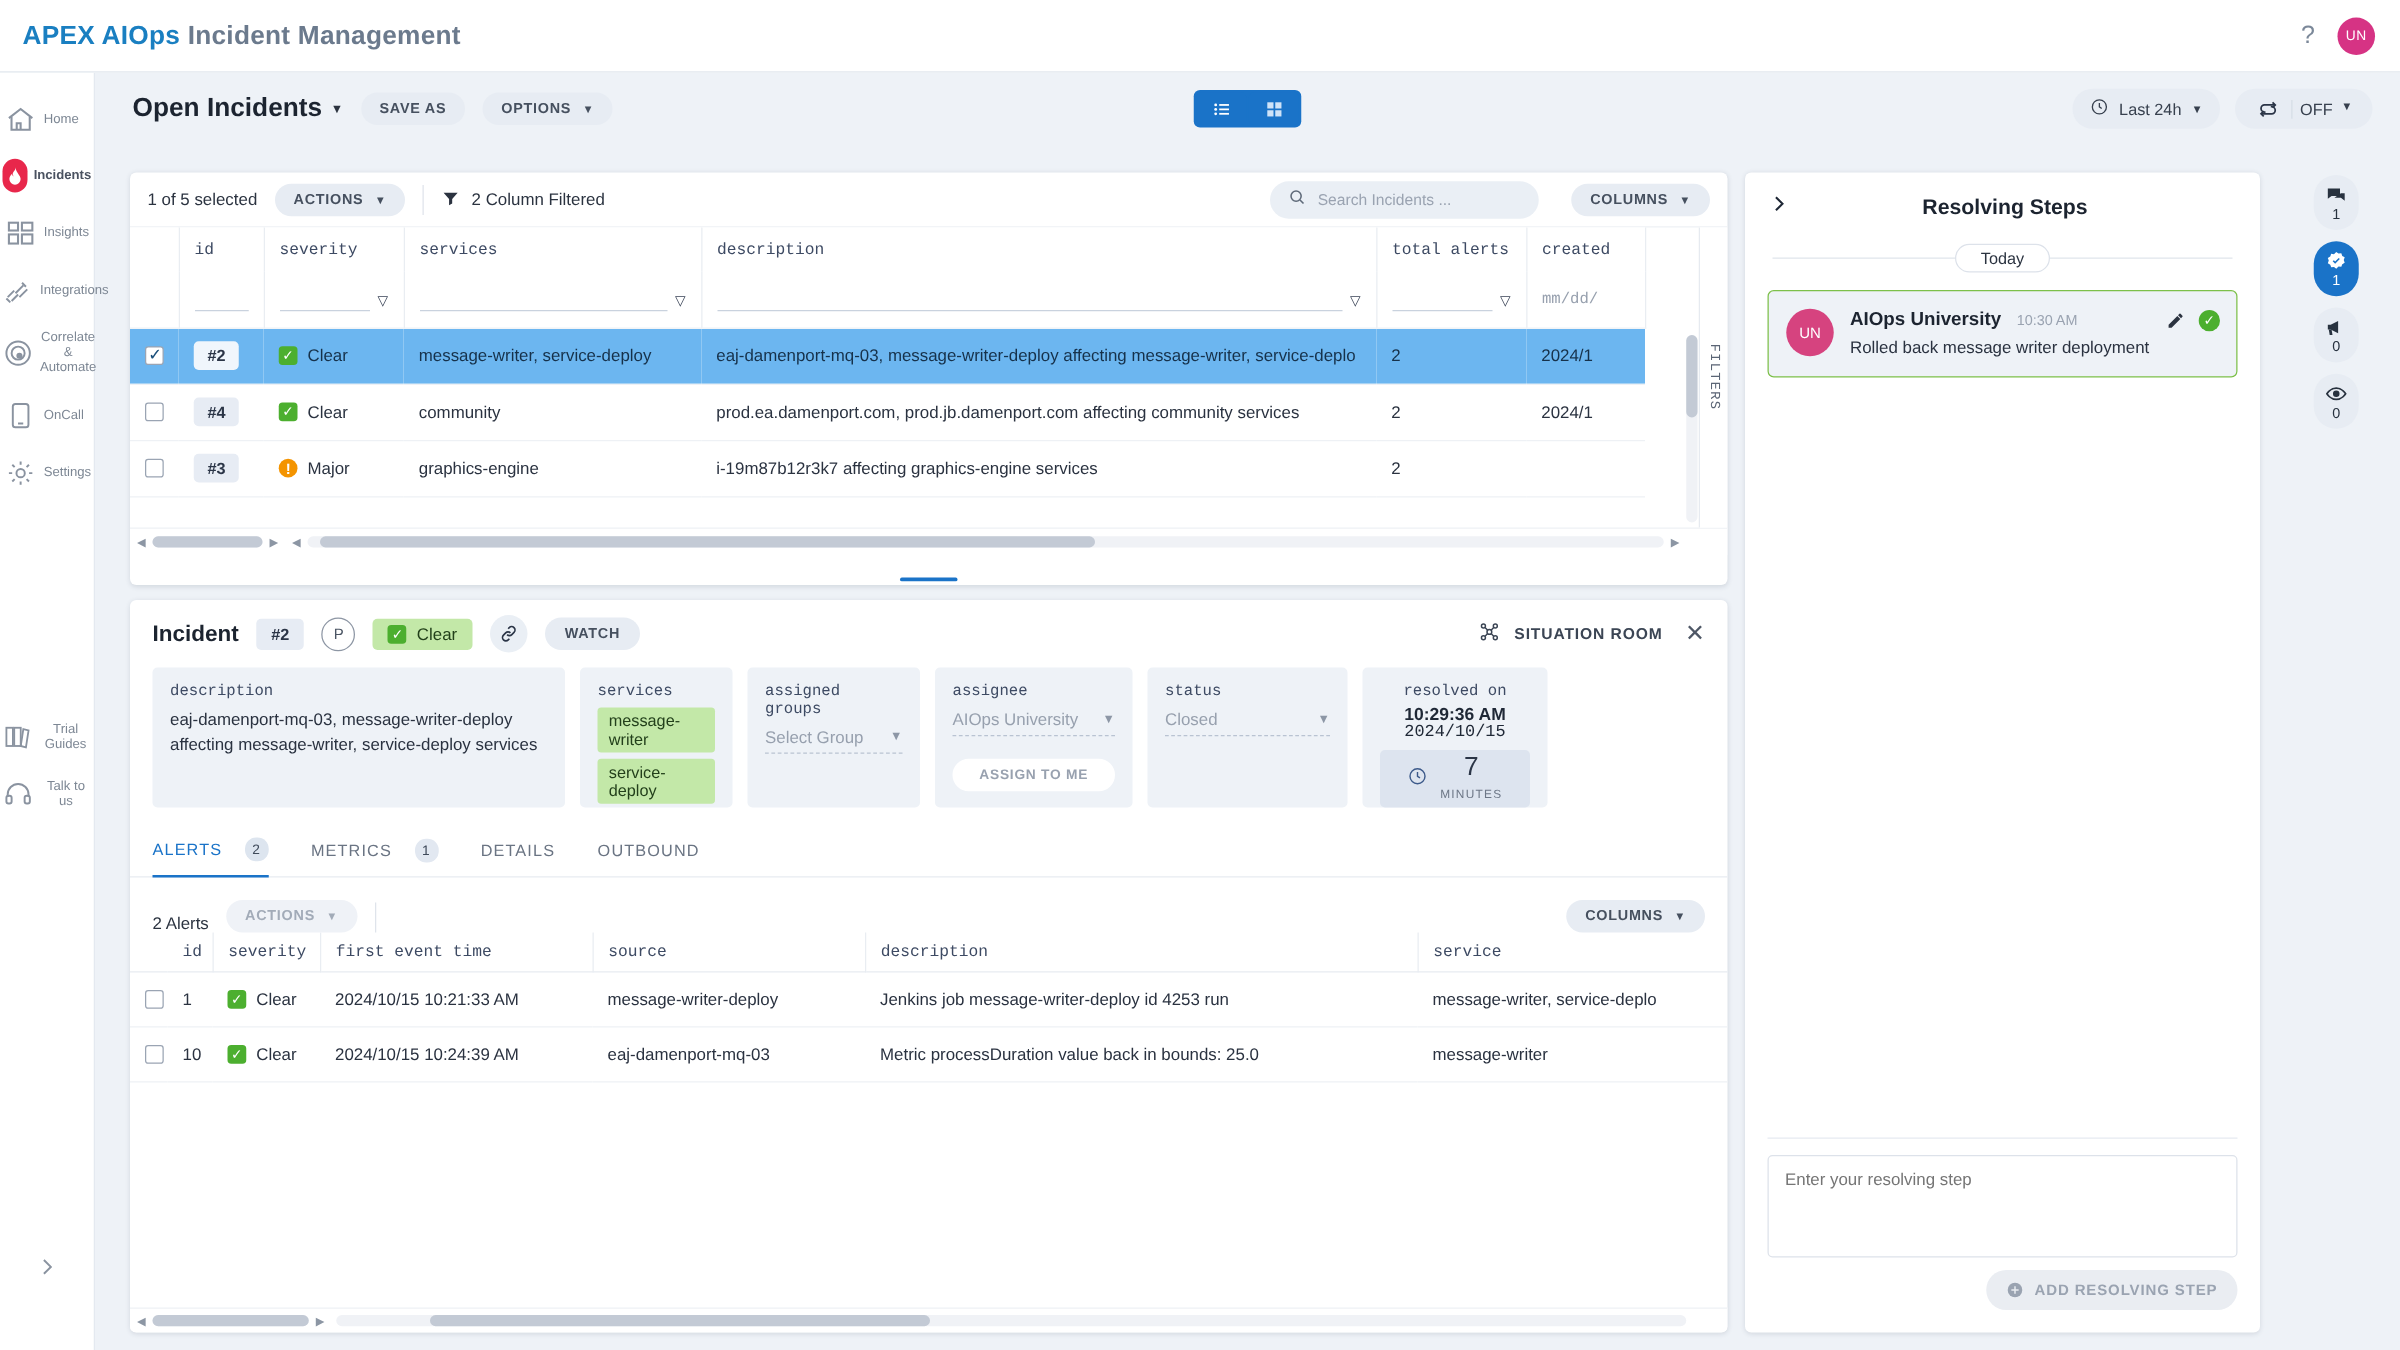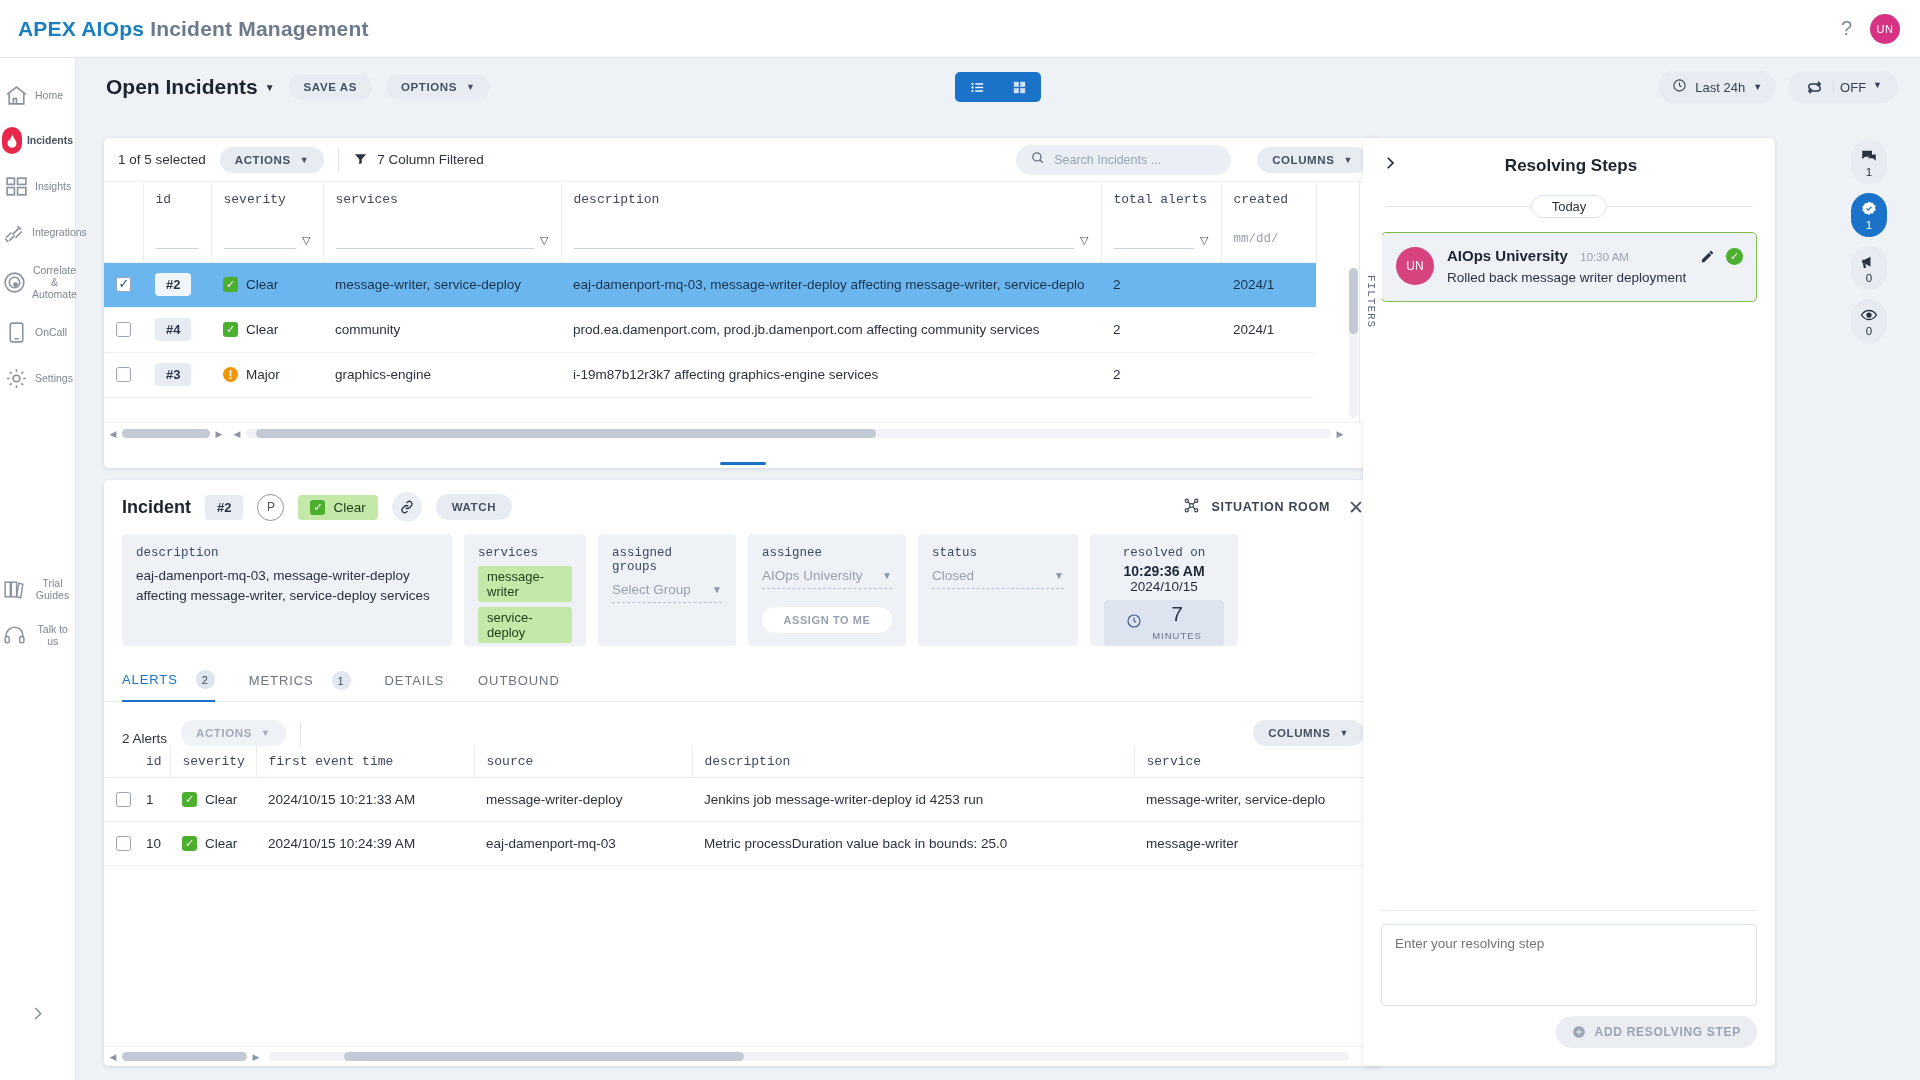--- a/index.html
+++ b/index.html
@@ -193,21 +193,21 @@
   .flabel { font-family: "Liberation Mono", monospace; font-size: 12.5px; color: #3d4a63; margin-bottom: 6px; }
   .fval { font-size: 13.5px; color: #2a3240; line-height: 1.45; }
   .tag { background: #c3e8a8; border-radius: 3px; padding: 3px 9px; font-size: 13px; color: #23401b; display: inline-block; margin-bottom: 5px; }
   .sel-row { display: flex; align-items: center; justify-content: space-between; border-bottom: 1px dashed #b9c3d2; padding-bottom: 5px; margin-top: 8px; }
   .sel-row .txt { font-size: 13.5px; color: #97a0ae; }
   .sel-row .dn { color: #8d97a6; font-size: 10px; }
   #assign-me { background: #fff; border-radius: 14px; padding: 7px 14px; font-size: 11px; font-weight: bold; letter-spacing: .6px; color: #98a1af; margin-top: 18px; text-align: center; cursor: pointer; }
   #resbox { text-align: center; }
   #resbox .lab { font-family: "Liberation Mono", monospace; font-size: 12.5px; color: #3d4a63; }
   #resbox .t1 { font-size: 14px; font-weight: bold; color: #1f2836; margin-top: 3px; }
-  #resbox .t2 { font-size: 13.5px; color: #1f2836; }
+  #resbox .t2 { font-size: 13.5px; color: #1f2836; font-family: Liberation Mono, monospace; }
   #durchip { background: #dde4ef; border-radius: 4px; margin-top: 6px; padding: 3px 0; display: flex; align-items: center; justify-content: center; gap: 10px; }
   #durchip .num { font-size: 21px; color: #2b3547; line-height: 1; }
   #durchip .un { font-size: 9.5px; color: #6c7686; letter-spacing: 1px; }
 
   
   #dtabs { display: flex; align-items: center; gap: 34px; padding: 0 18px; height: 42px; border-bottom: 1px solid #e7ebf1; margin-top: 14px; }
   .dtab { display: flex; align-items: center; gap: 18px; font-size: 13px; letter-spacing: .9px; color: #6a7483; cursor: pointer; height: 42px; }
   .dtab.on { color: #1a73c8; border-bottom: 2.5px solid #1a73c8; }
   .tcount { background: #e2e8f1; border-radius: 9px; min-width: 19px; height: 19px; font-size: 11px; color: #3f4a5a; display: flex; align-items: center; justify-content: center; padding: 0 5px; }
   .dtab.on .tcount { background: #dde5ef; }
@@ -219,21 +219,21 @@
   table.a th {
     font-family: "Liberation Mono", monospace; font-size: 13px; font-weight: normal;
     color: #3d4a63; text-align: left; padding: 8px 12px; border-right: 1px solid #e9edf2;
     border-bottom: 1px solid #e7ebf1;
   }
   table.a td { font-size: 13.5px; color: #2a3240; height: 44px; padding: 0 12px; border-bottom: 1px solid #eef1f5; white-space: nowrap; overflow: hidden; }
   #det-hscroll { position: absolute; bottom: 0; left: 0; width: 1278px; height: 20px; display: flex; align-items: center; background: #fff; border-top: 1px solid #eef1f5; }
 
   
   #rpanel {
-    position: absolute; left: 1363px; top: 138px; width: 412px; height: 928px;
+    position: absolute; left: 1396px; top: 138px; width: 412px; height: 928px;
     background: #fff; border-radius: 5px; box-shadow: 0 1px 4px rgba(30,45,70,.13);
   }
   #rp-head { display: flex; align-items: center; padding: 16px 18px 8px; }
   #rp-expand { font-size: 17px; color: #1f2836; cursor: pointer; }
   #rp-title { flex: 1; text-align: center; font-size: 17px; font-weight: bold; color: #1c2430; margin-right: 14px; }
   #today-wrap { display: flex; align-items: center; padding: 0 22px; margin-top: 10px; }
   .tline { flex: 1; height: 1px; background: #e0e5ec; }
   #today { border: 1px solid #dde2ea; border-radius: 12px; padding: 3px 20px; font-size: 13px; color: #2b3340; background: #fff; }
   #step {
     margin: 14px 18px 0; background: #eef2f7; border: 1.6px solid #7dc04a; border-radius: 5px;
@@ -461,21 +461,21 @@
       <span>ACTIONS</span>
       <span style="font-size:9px">▼</span>
     </button>
     <div class="tb-sep"></div>
     <div id="filt-note">
       <span>
         <svg viewBox="0 0 24 24" width="15" height="15" fill="currentColor">
             <path d="M3 5h18l-7 8v6l-4 2v-8z"></path>
           </svg>
       </span>
-      <span>7 Column Filtered</span>
+      <span>2 Column Filtered</span>
     </div>
     <div id="search-box">
       <span style="color:#5f6a79">
         <svg viewBox="0 0 24 24" width="15" height="15" fill="none" stroke="currentColor" stroke-width="2">
             <circle cx="11" cy="11" r="6.5"></circle>
             <path d="M16 16l4.5 4.5"></path>
           </svg>
       </span>
       <input id="search-input" placeholder="Search Incidents ..." style="">
     </div>

